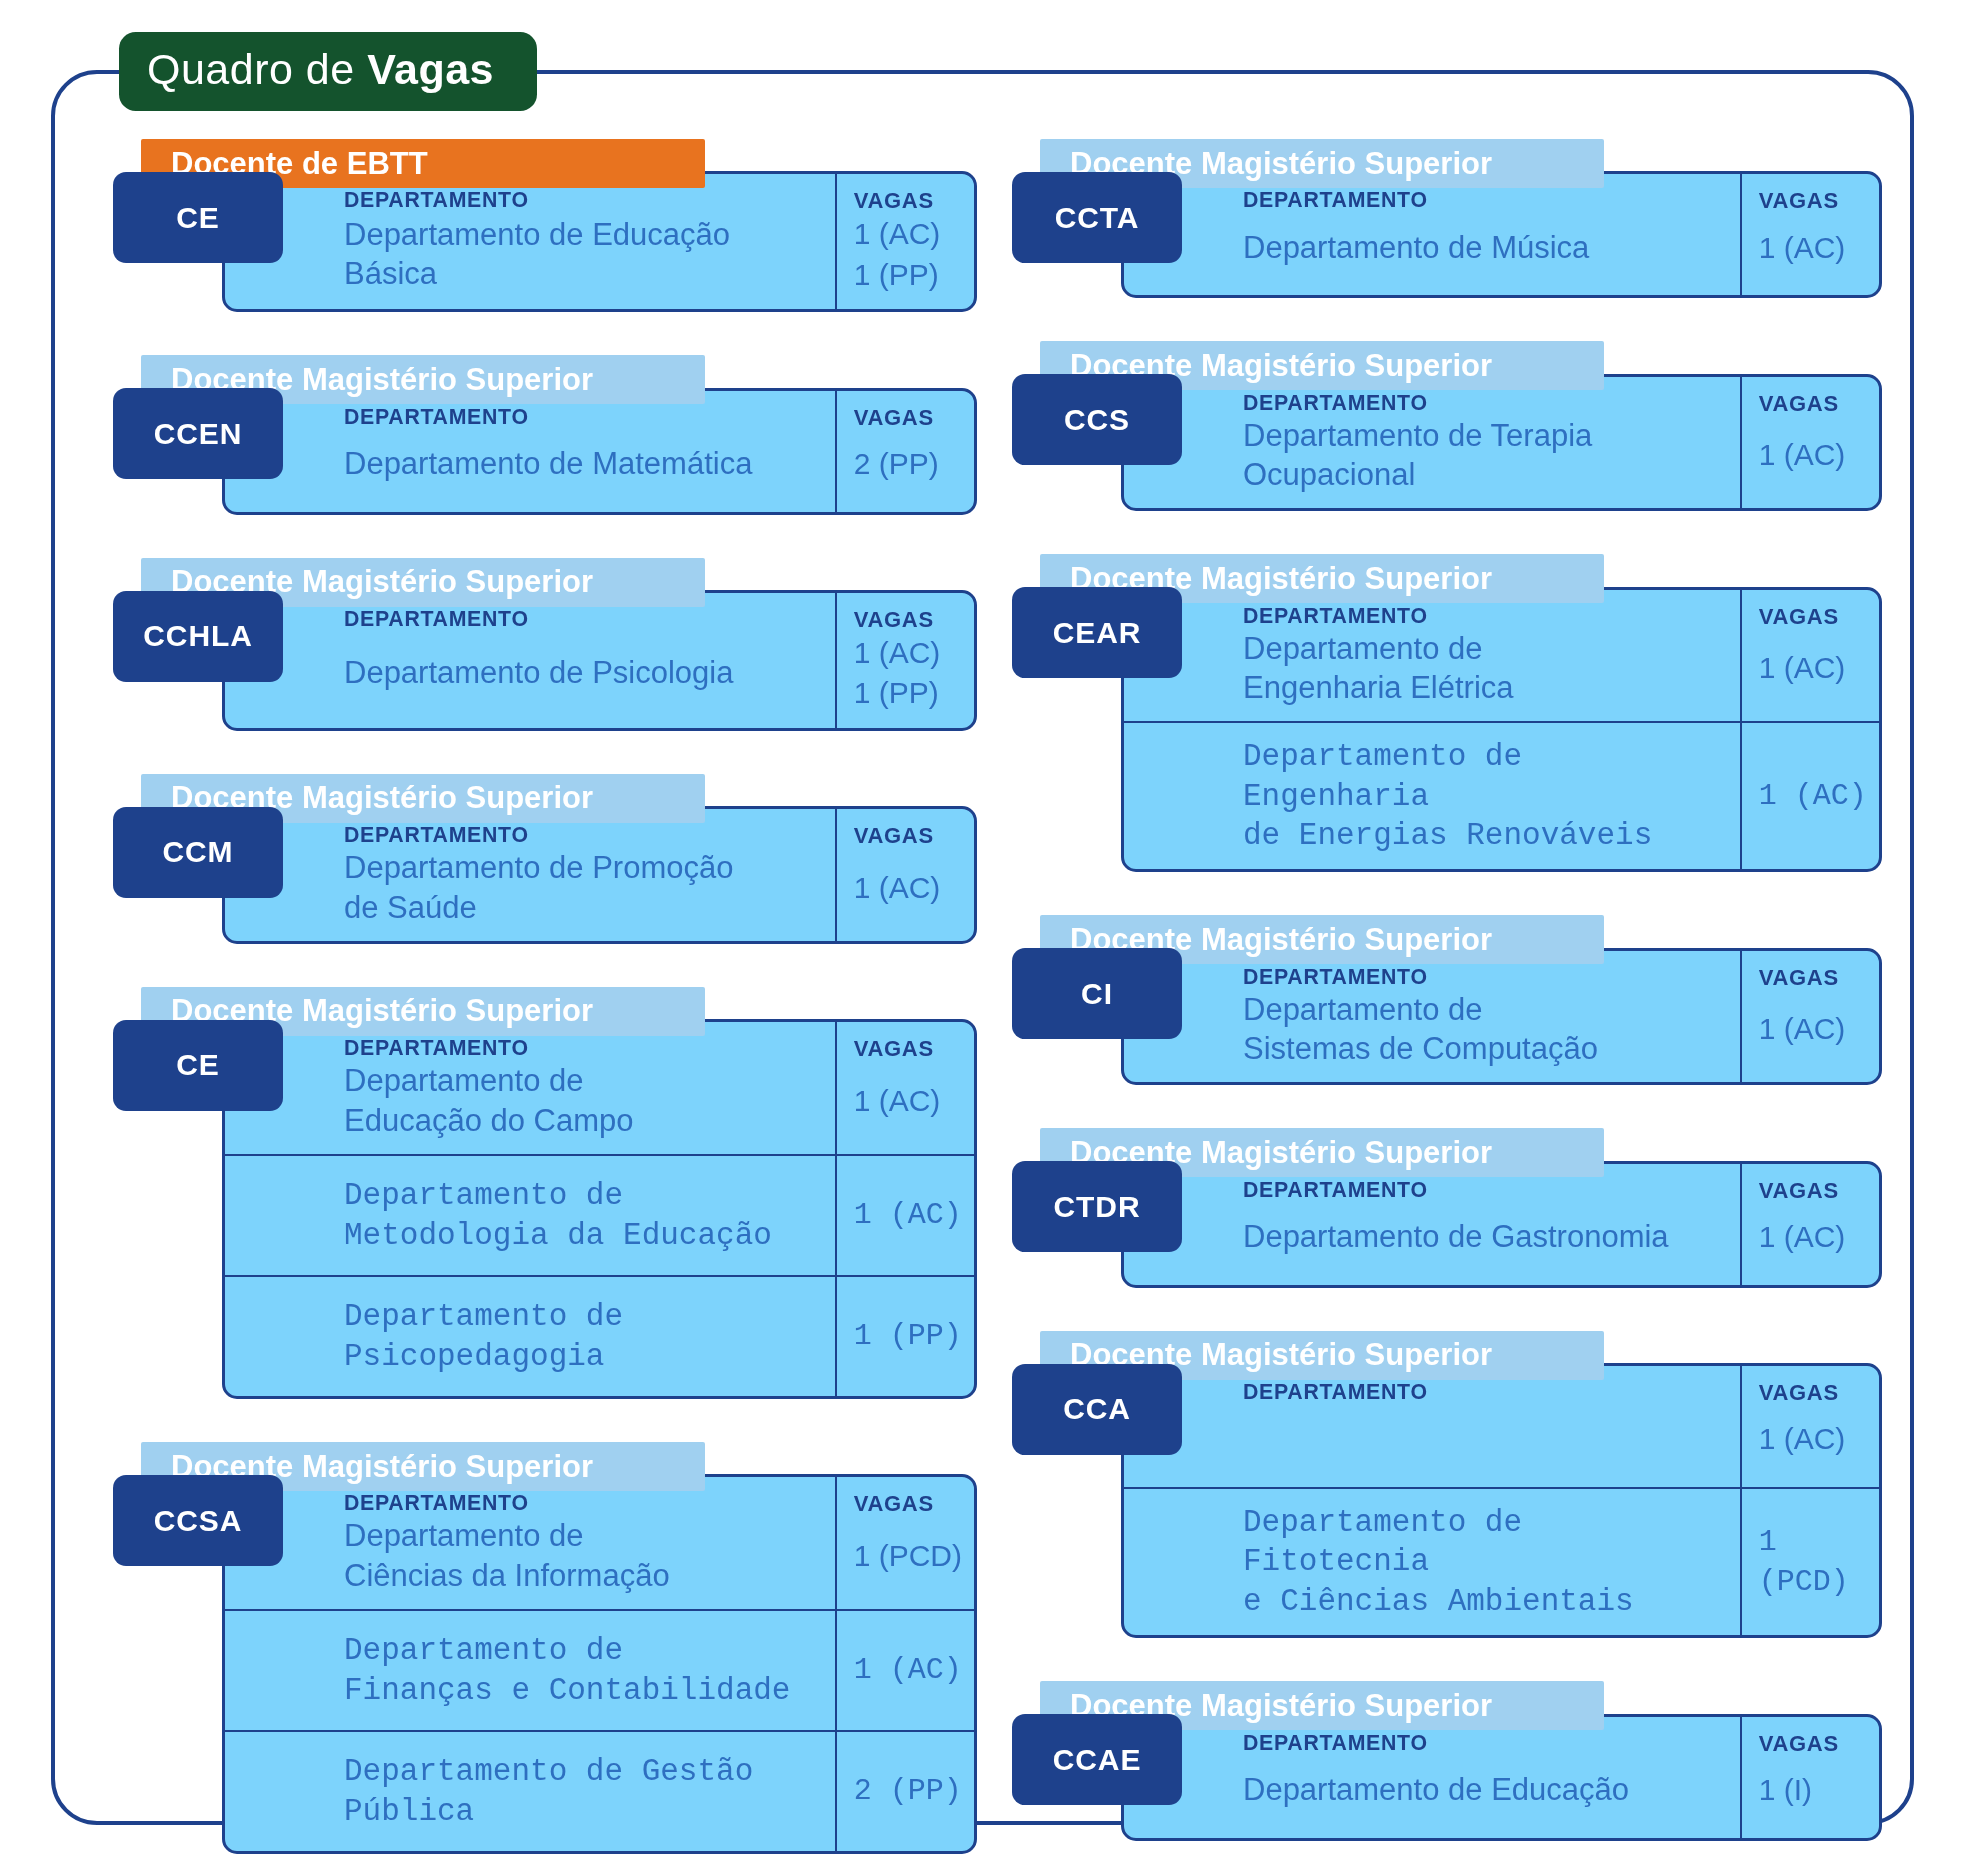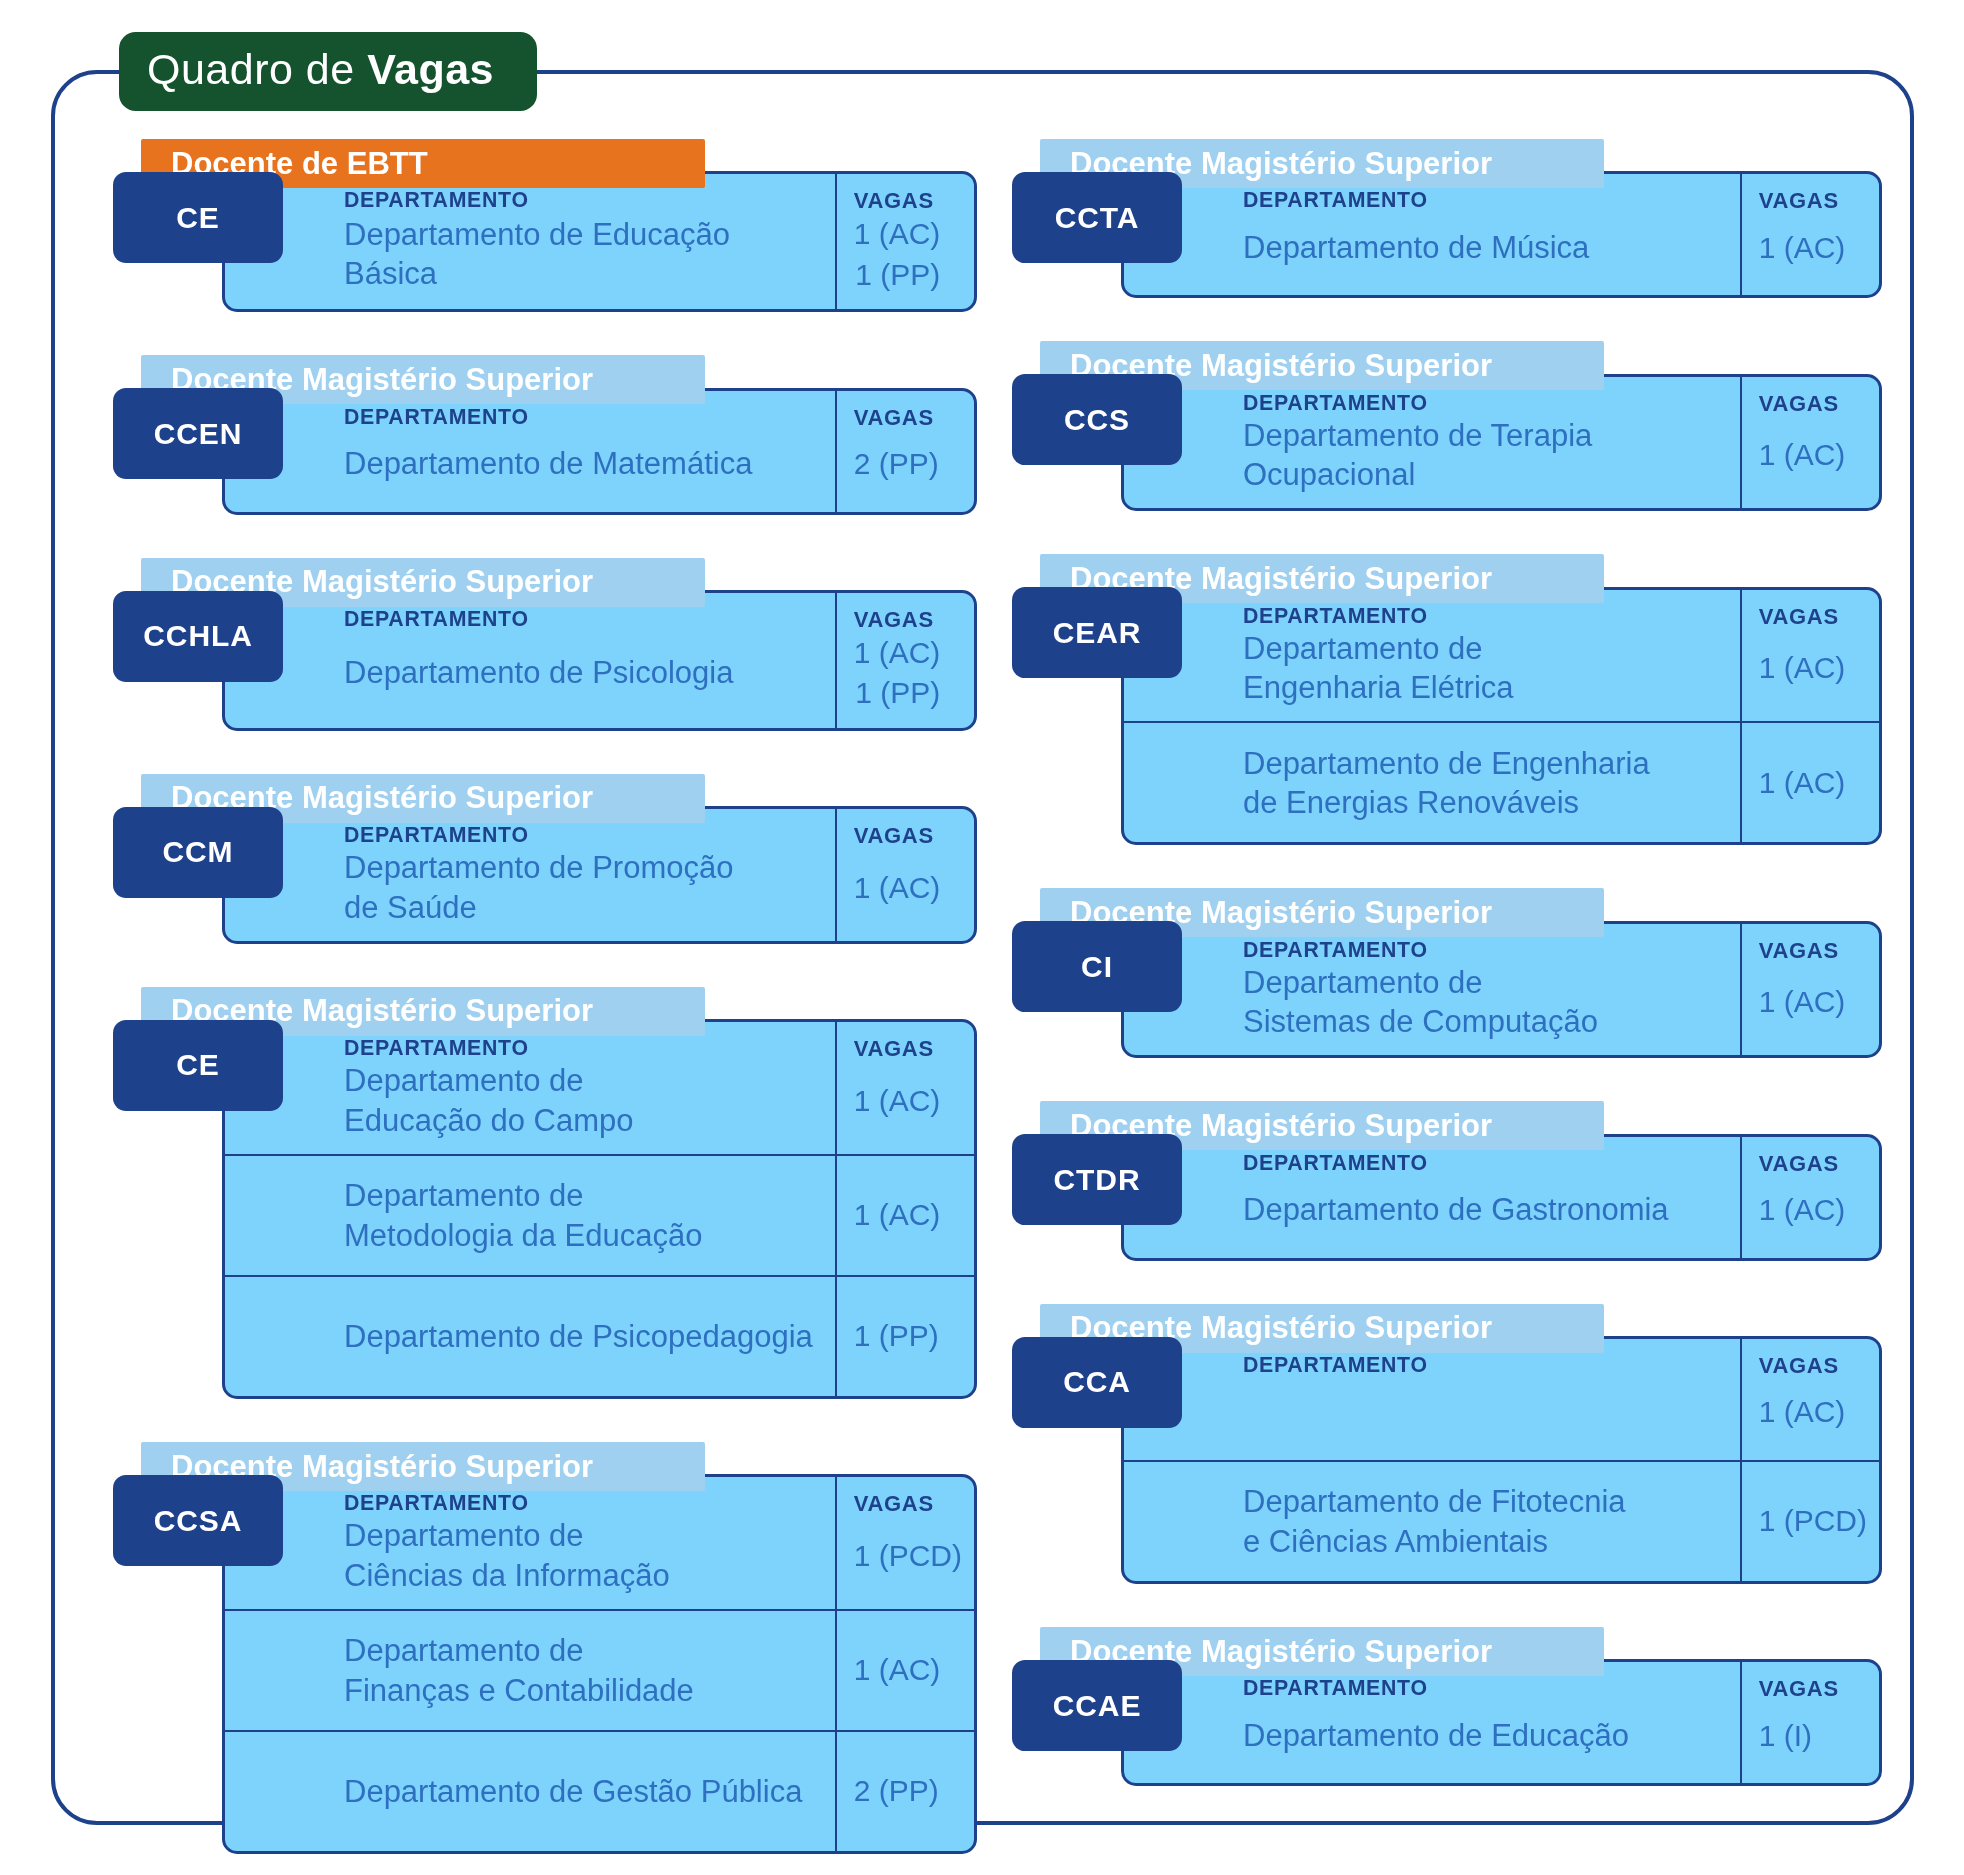--- a/index.html
+++ b/index.html
@@ -53,21 +53,21 @@
 
   .card {
     position:relative; z-index:1;
     margin-top:-16.7px; margin-left:109px;
     background:#7dd3fc;
     border:3.7px solid #1e418c; border-radius:15px;
     overflow:hidden;
   }
 
   .row { display:flex; min-height:121px; }
-  .row + .row { border-top:2.8px solid #1e418c; }
+  .row + .row { border-top:2.8px solid #1e418c;font-family:Liberation Mono, monospace; }
 
   .dept {
     flex:1 1 auto; display:flex; flex-direction:column;
     padding:14px 15px 14px 119px;
   }
   .dept-label {
     color:#1e418c; font-weight:700; font-size:21.3px; letter-spacing:0.7px;
   }
   .dept-name-wrap { flex:1; display:flex; align-items:center; }
   .dept-name {
@@ -77,21 +77,21 @@
 
   .vagas {
     flex:0 0 139px; width:139px;
     border-left:2.8px solid #1e418c;
     display:flex; flex-direction:column;
     padding:14px 7.4px 14px 16.7px;
   }
   .vagas-label {
     color:#1e418c; font-weight:700; font-size:22px; letter-spacing:0.7px;
   }
-  .vagas-value-wrap { flex:1; display:flex; align-items:center;text-align:right; }
+  .vagas-value-wrap { flex:1; display:flex; align-items:center; }
   .vagas-value {
     color:#2e6fc0; font-size:30px; line-height:1.35;
     white-space:pre-line;
   }
 </style>
 </head>
 <body>
 
 <div class="frame"></div>
 

